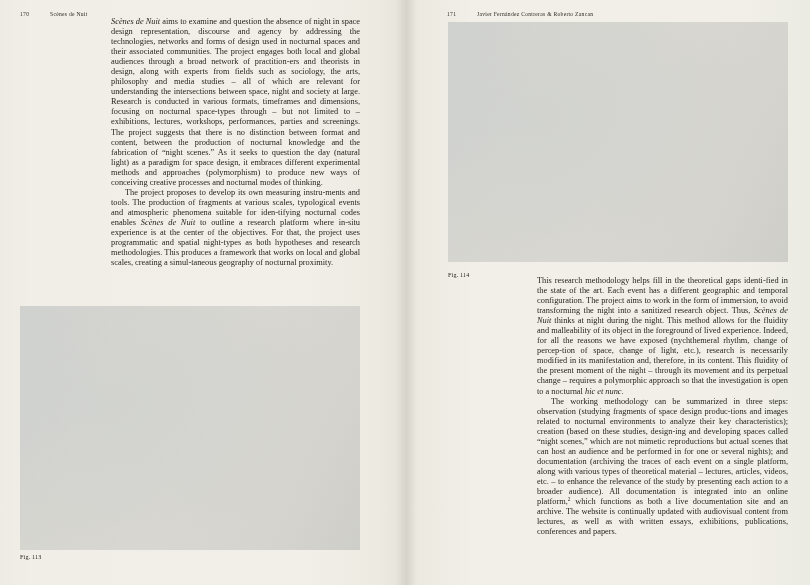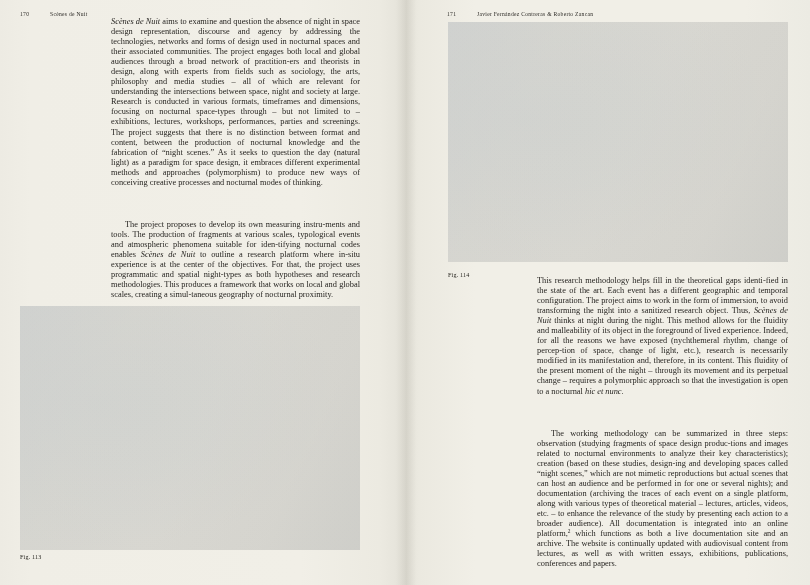--- a/index.html
+++ b/index.html
@@ -88,21 +88,20 @@
     text-align: justify;
     text-justify: inter-word;
     hyphens: manual;
     -webkit-hyphens: manual;
   }
   .col p {
     margin: 0;
   }
   .col p + p {
     text-indent: 14px;
-    margin-top: 32px;
   }
   .col-left {
     left: 111px;
     top: 17px;
     width: 249px;
   }
   .col-right {
     left: 537px;
     top: 276px;
     width: 251px;

